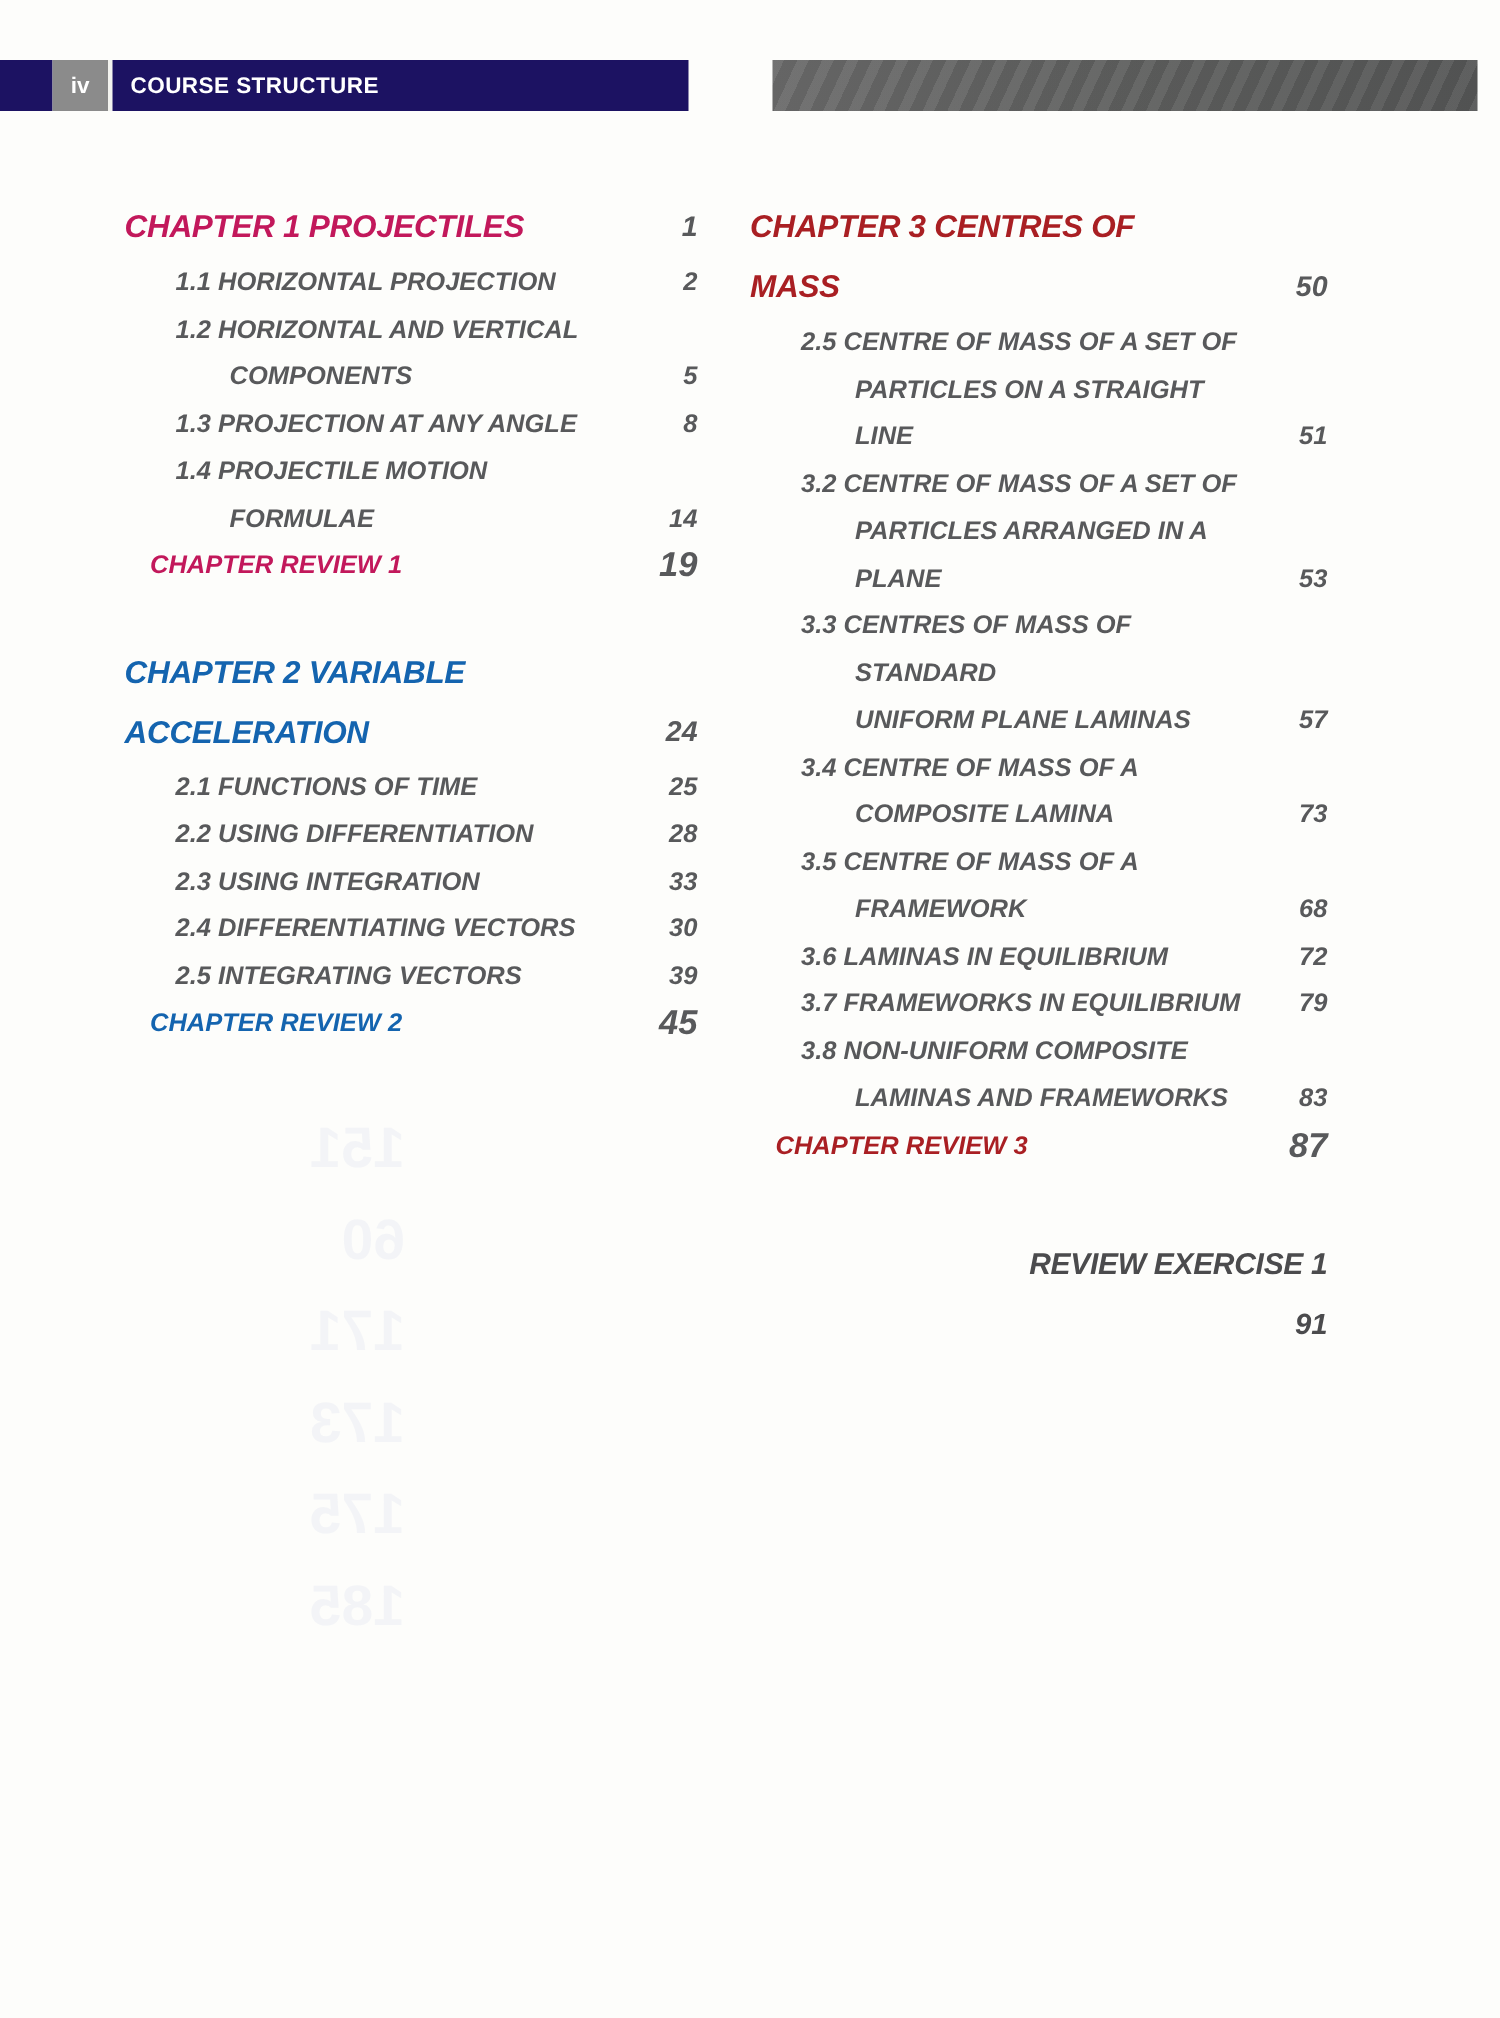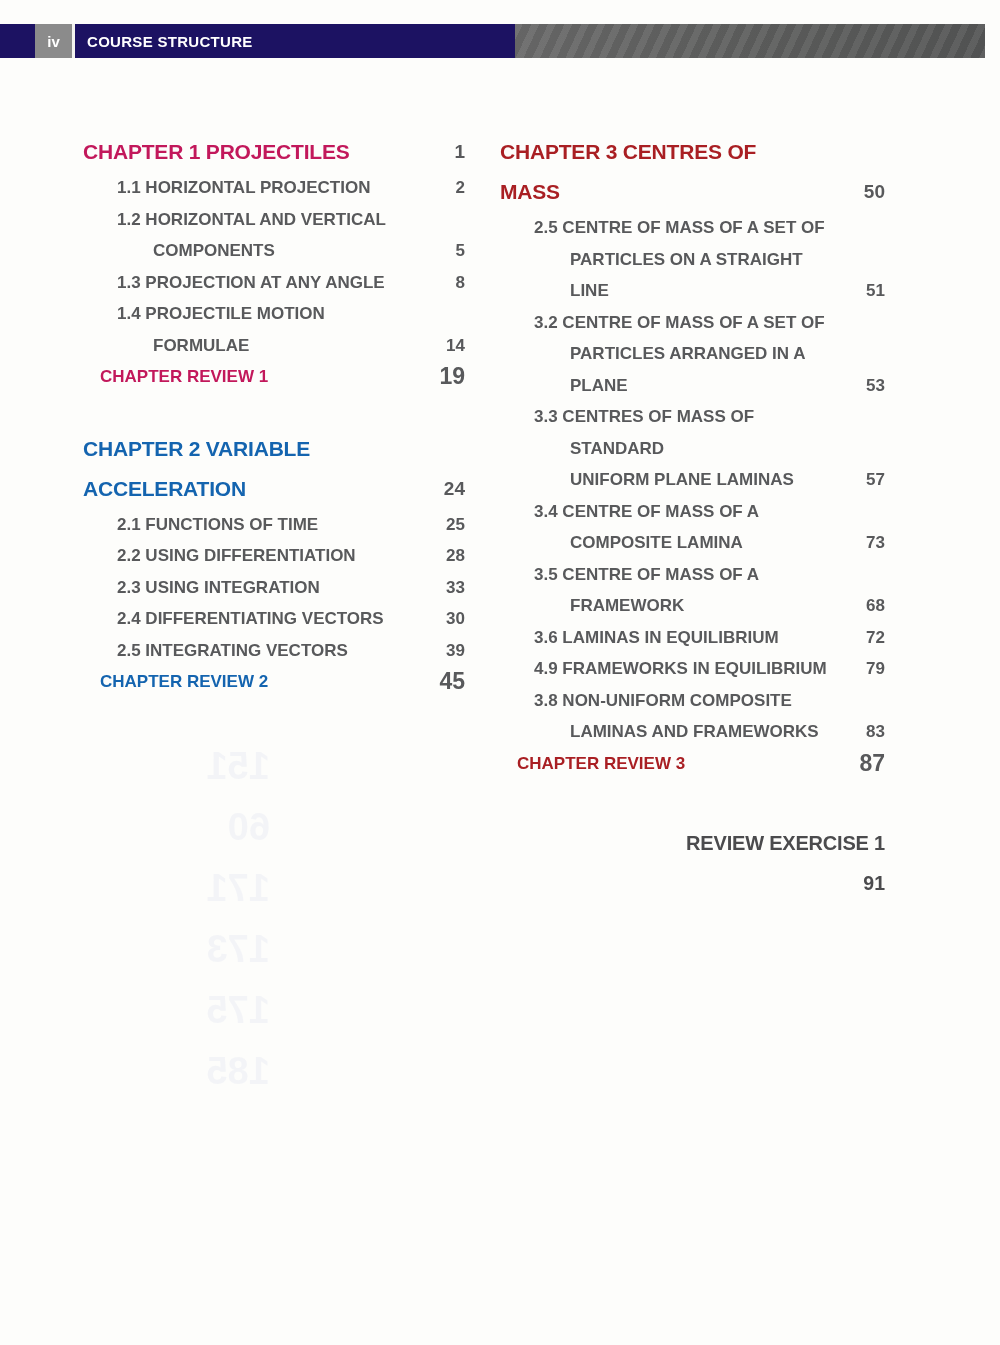--- a/index.html
+++ b/index.html
@@ -9,44 +9,44 @@
     font-family: "Liberation Sans", sans-serif;
   }
   .page {
     position: relative;
     width: 1000px; height: 1345px;
     background: #fdfdfb;
     overflow: hidden;
   }
 
   
-  .topbar { position: absolute; top: 24px; left: 0; height: 34px; width: 1000px; }
+  .topbar { position: absolute; top: 40px; left: 0; height: 34px; width: 1000px; }
   .topbar .seg { position: absolute; top: 0; height: 34px; }
   .bar-navy-left { left: 0; width: 35px; background: #1c1262; }
   .bar-folio {
     left: 35px; width: 37px; background: #8b8b8b;
     display: flex; align-items: center; justify-content: center;
     color: #ffffff; font-weight: bold; font-size: 15px;
   }
   .bar-gap { left: 72px; width: 3px; background: #f3f3ef; }
   .bar-title {
-    left: 75px; width: 440px; background: #1c1262;
+    left: 75px; width: 384px; background: #1c1262;
     display: flex; align-items: center;
     color: #ffffff; font-weight: bold; font-size: 15px;
     letter-spacing: 0.3px; padding-left: 12px; box-sizing: border-box;
   }
   .bar-gray {
     left: 515px; width: 470px;
     background:
       repeating-linear-gradient(115deg, rgba(255,255,255,0.05) 0 7px, rgba(0,0,0,0.06) 7px 15px),
       linear-gradient(to right, #6b6b6b, #5e5f5e 55%, #565757);
   }
 
   
-  .col { position: absolute; top: 132px; font-weight: bold; }
+  .col { position: absolute; top: 132px; font-weight: bold; font-style: italic; }
   .col-left  { left: 83px;  width: 382px; }
   .col-right { left: 500px; width: 385px; }
 
   .entry { display: flex; align-items: flex-end; }
   .entry-title { flex: 1 1 auto; white-space: pre-line; }
   .entry-page  { flex: 0 0 50px; width: 50px; text-align: right; }
 
   .entry.chapter .entry-title {
     font-size: 21px; line-height: 40px; letter-spacing: -0.2px;
   }
@@ -204,21 +204,21 @@
       <div class="entry section">
         <div class="entry-title">3.5 CENTRE OF MASS OF A
 FRAMEWORK</div>
         <div class="entry-page">68</div>
       </div>
       <div class="entry section">
         <div class="entry-title">3.6 LAMINAS IN EQUILIBRIUM</div>
         <div class="entry-page">72</div>
       </div>
       <div class="entry section">
-        <div class="entry-title">4.9 FRAMEWORKS IN EQUILIBRIUM</div>
+        <div class="entry-title">3.7 FRAMEWORKS IN EQUILIBRIUM</div>
         <div class="entry-page">79</div>
       </div>
       <div class="entry section">
         <div class="entry-title">3.8 NON-UNIFORM COMPOSITE
 LAMINAS AND FRAMEWORKS</div>
         <div class="entry-page">83</div>
       </div>
       <div class="entry review accent-red">
         <div class="entry-title">CHAPTER REVIEW 3</div>
         <div class="entry-page">87</div>

